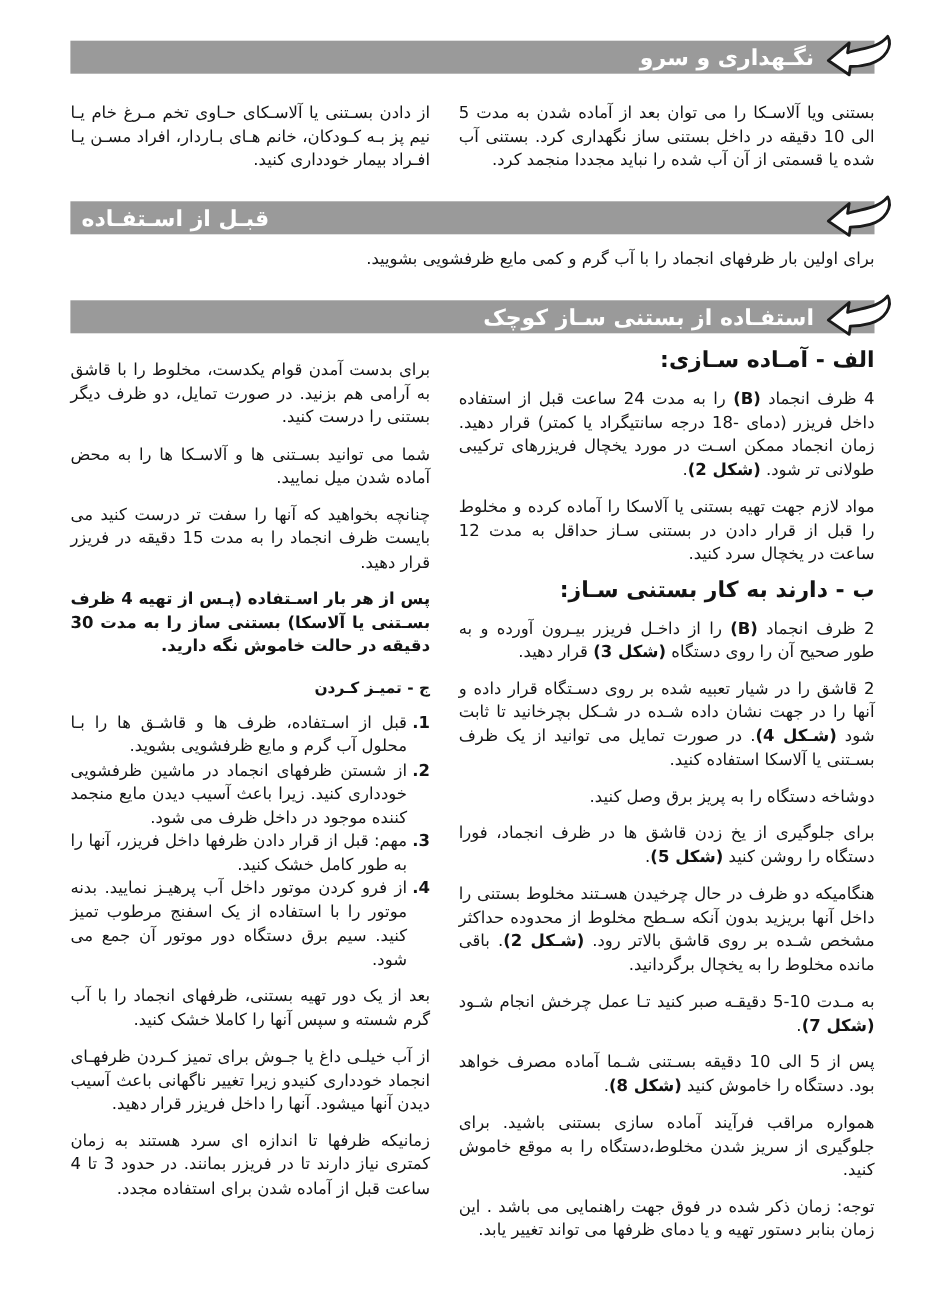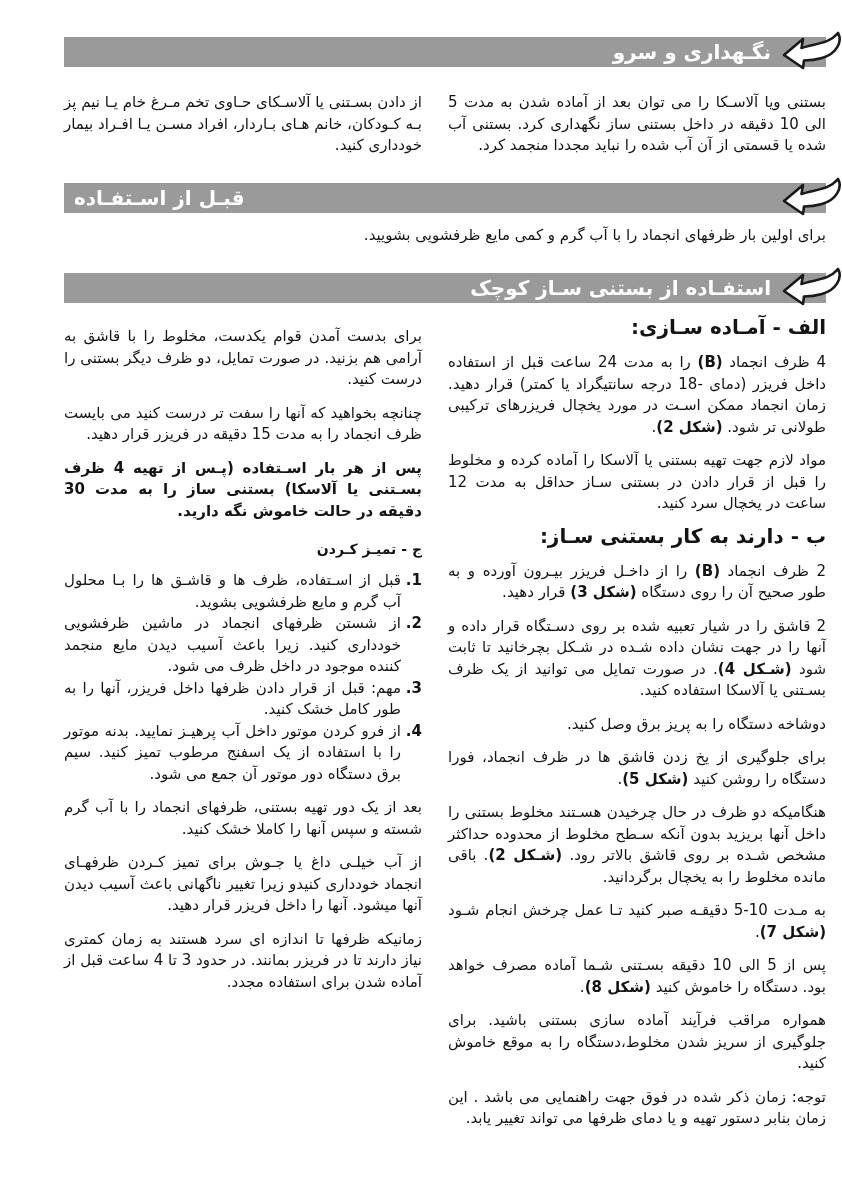--- a/index.html
+++ b/index.html
@@ -3,21 +3,21 @@
 <meta charset="utf-8">
 <style>
   html,body{margin:0;padding:0;background:#ffffff;}
   body{
     width:842px;height:1191px;overflow:hidden;
     font-family:"DejaVu Sans", sans-serif;
     color:var(--text-color,#141414);
     direction:rtl;
   }
   .page{position:relative;width:808px;height:1191px;box-sizing:border-box;
-        padding:37px 16px 0 30px;}
+        padding:37px 47px 0 30px;}
   .bar{
     position:relative;height:30px;background:var(--bar-bg,#9a9a9a);
     display:flex;align-items:center;box-sizing:border-box;
     padding:0 55px 0 10px;
   }
   .bar-title{
     color:var(--bar-text,#ffffff);font-weight:bold;font-size:20px;line-height:1;
     letter-spacing:.2px;white-space:nowrap;
   }
   .arrow-icon{position:absolute;right:-24px;top:-8px;width:70px;height:46px;}
@@ -97,20 +97,21 @@
       <p class="tx"><span>برای جلوگیری از یخ زدن قاشق ها در ظرف انجماد، فورا دستگاه را روشن کنید </span><span class="b">(شکل 5)</span><span>.</span></p>
       <p class="tx"><span>هنگامیکه دو ظرف در حال چرخیدن هسـتند مخلوط بستنی را داخل آنها بریزید بدون آنکه سـطح مخلوط از محدوده حداکثر مشخص شـده بر روی قاشق بالاتر رود. </span><span class="b">(شـکل 2)</span><span>. باقی مانده مخلوط را به یخچال برگردانید.</span></p>
       <p class="tx"><span>به مـدت 10-5 دقیقـه صبر کنید تـا عمل چرخش انجام شـود </span><span class="b">(شکل 7)</span><span>.</span></p>
       <p class="tx"><span>پس از 5 الی 10 دقیقه بسـتنی شـما آماده مصرف خواهد بود. دستگاه را خاموش کنید </span><span class="b">(شکل 8)</span><span>.</span></p>
       <p class="tx"><span>همواره مراقب فرآیند آماده سازی بستنی باشید. برای جلوگیری از سریز شدن مخلوط،دستگاه را به موقع خاموش کنید.</span></p>
       <p class="tx"><span>توجه: زمان ذکر شده در فوق جهت راهنمایی می باشد . این زمان بنابر دستور تهیه و یا دمای ظرفها می تواند تغییر یابد.</span></p>
     </div>
 
     <div class="col col-left">
       <p class="tx">برای بدست آمدن قوام یکدست، مخلوط را با قاشق به آرامی هم بزنید. در صورت تمایل، دو ظرف دیگر بستنی را درست کنید.</p>
+      <p class="tx">شما می توانید بسـتنی ها و آلاسـکا ها را به محض آماده شدن میل نمایید.</p>
       <p class="tx">چنانچه بخواهید که آنها را سفت تر درست کنید می بایست ظرف انجماد را به مدت 15 دقیقه در فریزر قرار دهید.</p>
       <p class="tx bold-note">پس از هر بار اسـتفاده (پـس از تهیه 4 ظرف بسـتنی یا آلاسکا) بستنی ساز را به مدت 30 دقیقه در حالت خاموش نگه دارید.</p>
       <h3 class="sub sub-c">ج - تمیـز کـردن</h3>
 
       <div class="li">
         <span class="num">1.</span>
         <span>قبل از اسـتفاده، ظرف ها و قاشـق ها را بـا محلول آب گرم و مایع ظرفشویی بشوید.</span>
       </div>
       <div class="li">
         <span class="num">2.</span>

